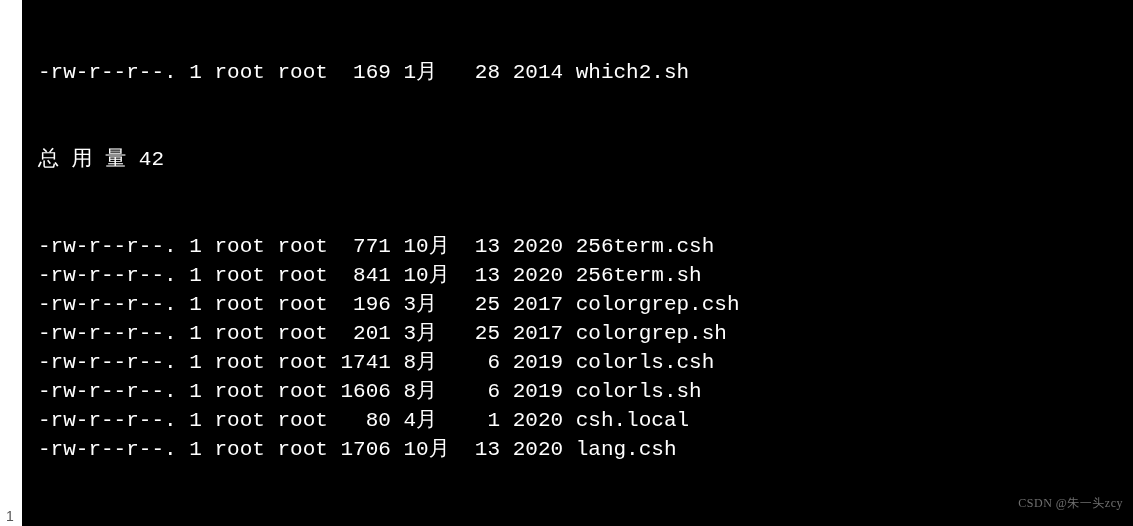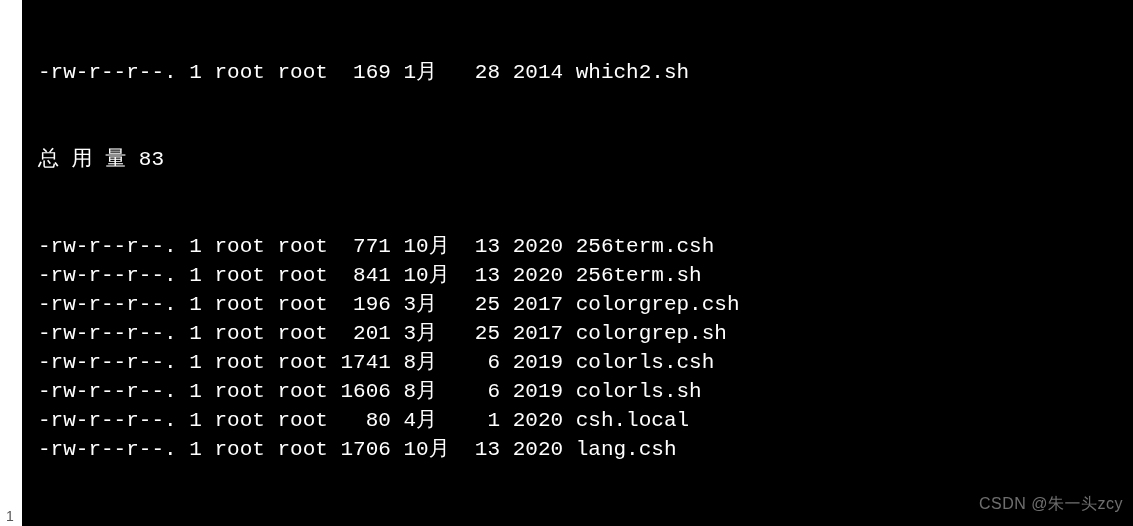--- a/index.html
+++ b/index.html
@@ -26,22 +26,22 @@
   }
   .line {
     white-space: pre;
     position: relative;
   }
   .watermark {
     position: absolute;
     right: 10px;
     bottom: 8px;
     color: rgba(200,200,200,0.55);
-    font-family: Liberation Sans, sans-serif;
-    font-size: 16px;
+    font-family: Liberation Serif, serif;
+    font-size: 12px;
     letter-spacing: 0.5px;
     margin-left: 14px;
   }
   .left-gutter {
     position:absolute;
     left:0; top:0;
     width:22px;
     height:526px;
     background:#ffffff;
   }
@@ -52,21 +52,21 @@
     font-size:14px;
     color:#555;
     font-family: sans-serif;
   }
 </style>
 </head>
 <body>
 
 <div class="terminal">
   <div class="line">-rw-r--r--. 1 root root  169 1月   28 2014 which2.sh</div>
-  <div class="line">总 用 量 83</div>
+  <div class="line">总 用 量 42</div>
   <div id="rows"><div class="line">-rw-r--r--. 1 root root  771 10月  13 2020 256term.csh</div><div class="line">-rw-r--r--. 1 root root  841 10月  13 2020 256term.sh</div><div class="line">-rw-r--r--. 1 root root  196 3月   25 2017 colorgrep.csh</div><div class="line">-rw-r--r--. 1 root root  201 3月   25 2017 colorgrep.sh</div><div class="line">-rw-r--r--. 1 root root 1741 8月    6 2019 colorls.csh</div><div class="line">-rw-r--r--. 1 root root 1606 8月    6 2019 colorls.sh</div><div class="line">-rw-r--r--. 1 root root   80 4月    1 2020 csh.local</div><div class="line">-rw-r--r--. 1 root root 1706 10月  13 2020 lang.csh</div></div>
   
   <div class="watermark">CSDN @朱一头zcy</div>
 </div>
 
 <div class="left-gutter">
   <span class="num">1</span>
 </div>
 
 </body></html>

